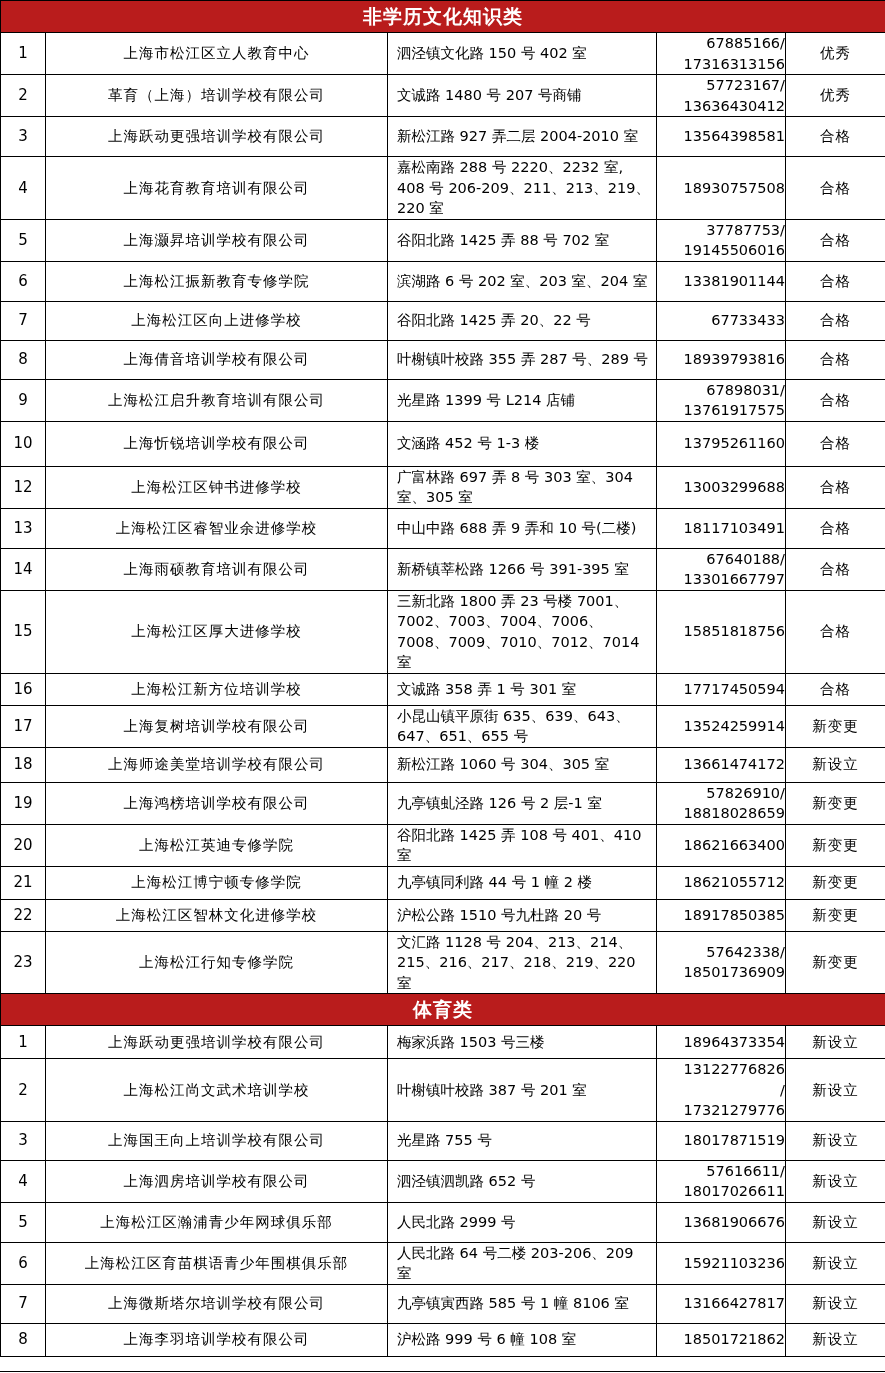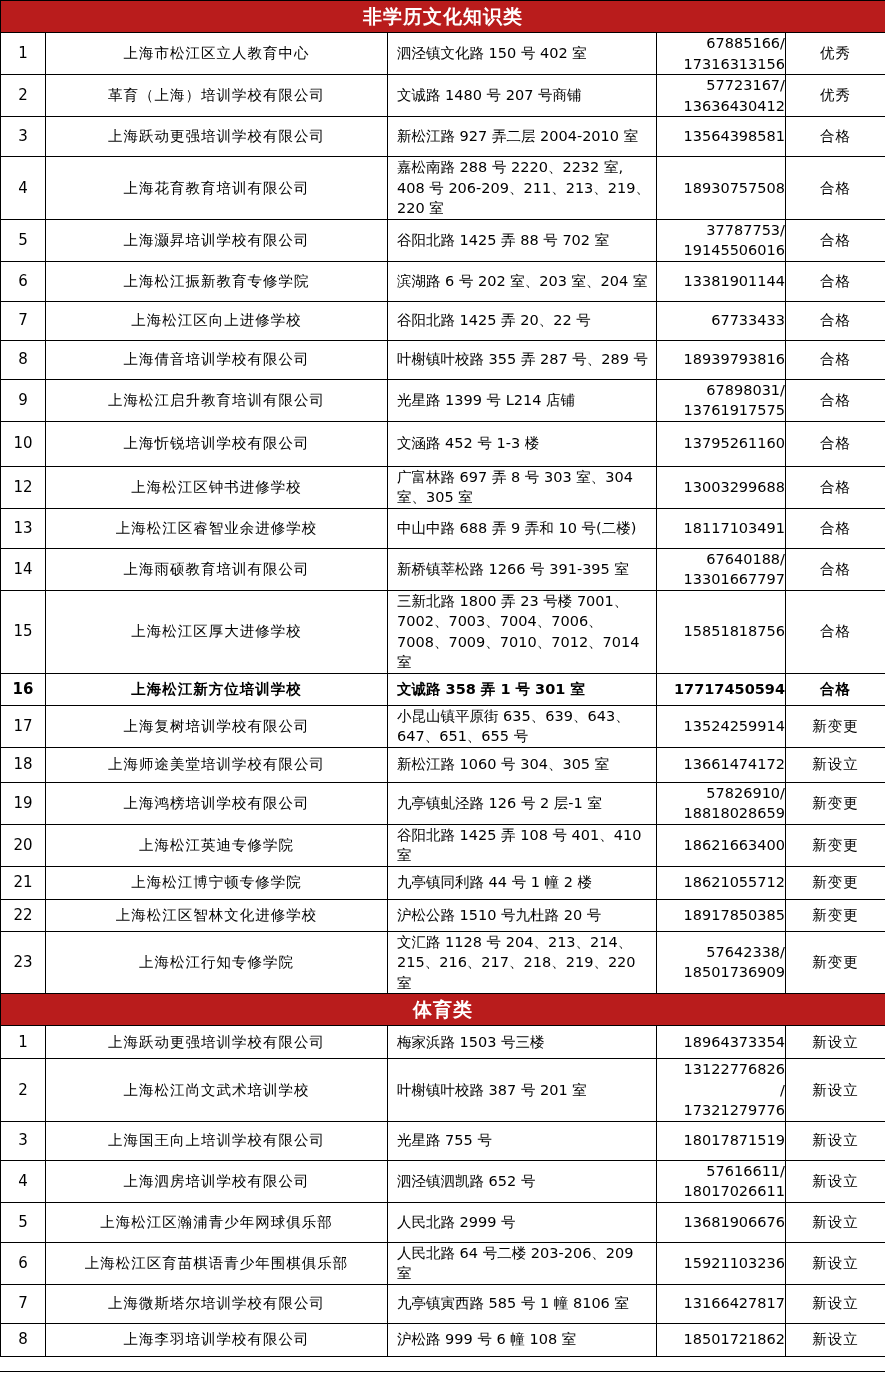--- a/index.html
+++ b/index.html
@@ -122,21 +122,21 @@
         <td class="phone">67640188/<br>13301667797</td>
         <td class="status">合格</td>
       </tr>
       <tr style="height: 61px;">
         <td class="num">15</td>
         <td class="name">上海松江区厚大进修学校</td>
         <td class="addr">三新北路 1800 弄 23 号楼 7001、7002、7003、7004、7006、7008、7009、7010、7012、7014 室</td>
         <td class="phone">15851818756</td>
         <td class="status">合格</td>
       </tr>
-      <tr style="height: 32px; font-weight: bold;">
+      <tr style="height: 32px;">
         <td class="num">16</td>
         <td class="name">上海松江新方位培训学校</td>
         <td class="addr">文诚路 358 弄 1 号 301 室</td>
         <td class="phone">17717450594</td>
         <td class="status">合格</td>
       </tr>
       <tr style="height: 39px;">
         <td class="num">17</td>
         <td class="name">上海复树培训学校有限公司</td>
         <td class="addr">小昆山镇平原街 635、639、643、647、651、655 号</td>

